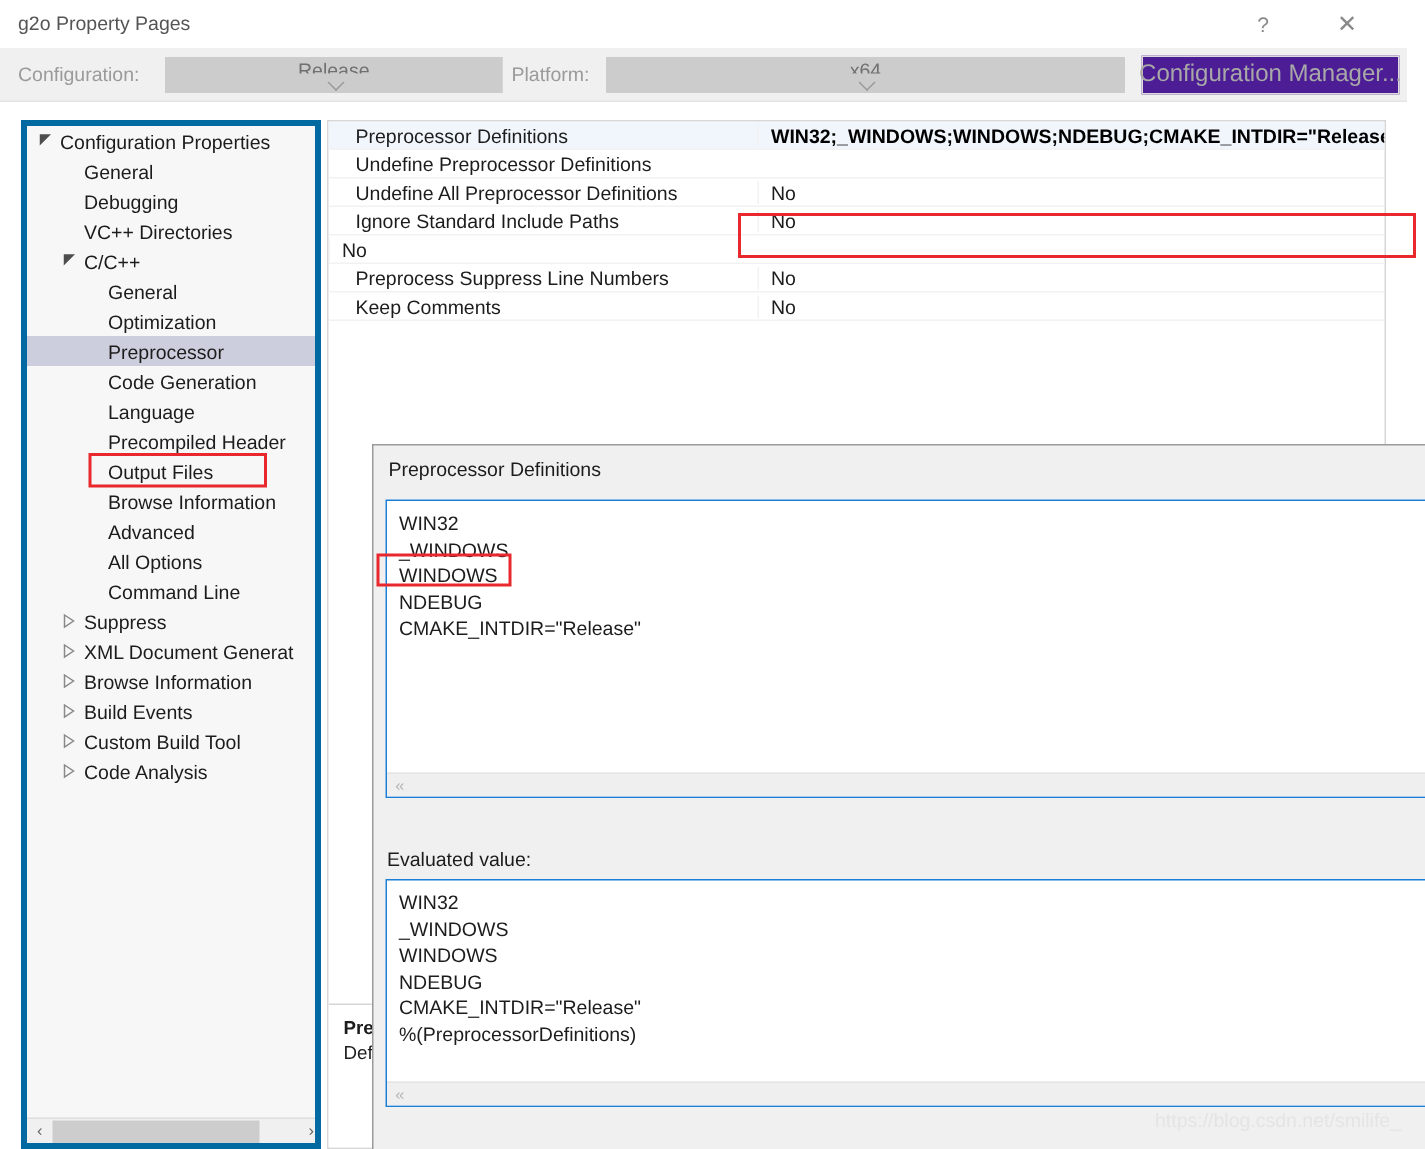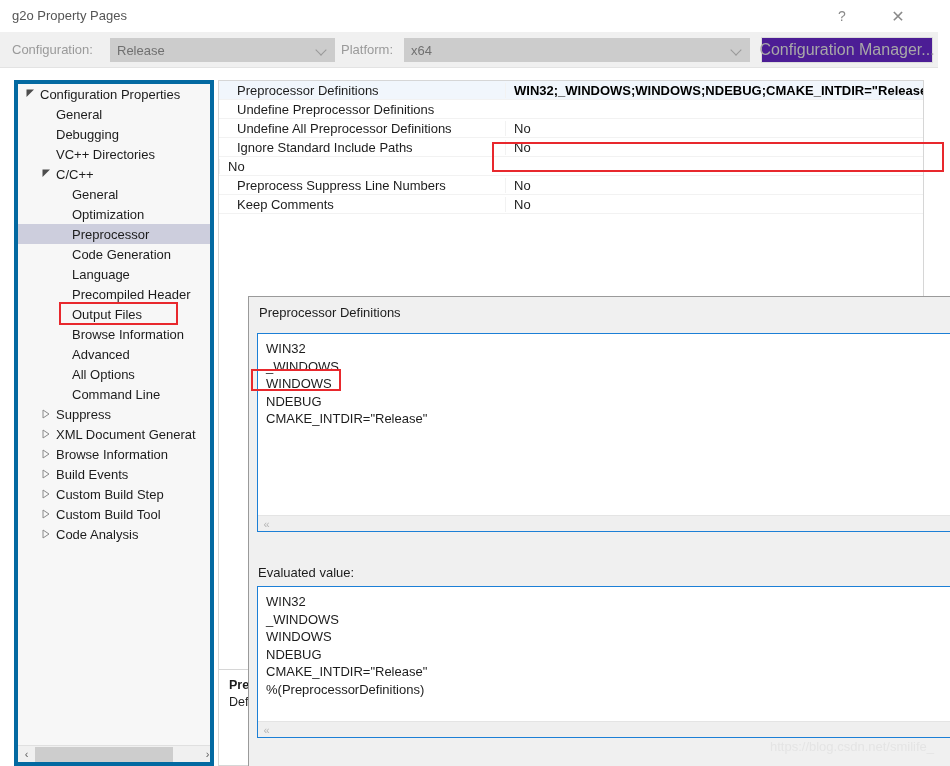--- a/index.html
+++ b/index.html
@@ -53,20 +53,21 @@
   }
   .cfg-combo {
     position: absolute; top: 6px;
     height: 24px;
     background: #cccccc;
     border: 1px solid #cccccc;
     display: flex; align-items: center;
     padding: 0 6px;
     font-size: 13px; color: #707070;
     cursor: default;
+    flex-direction: column;
   }
   .cfg-combo .val { flex: 1; white-space: nowrap; overflow: hidden; }
   .chevron {
     width: 12px; height: 12px; position: relative; flex: none;
     margin-left: 4px;
   }
   .chevron::before {
     content: ""; position: absolute; left: 1px; top: 2px;
     width: 7px; height: 7px;
     border-right: 1.4px solid #999999;
@@ -414,28 +415,20 @@
               </svg>
             </span>
             <span class="tree-label">Build Events</span>
           </div>
           <div class="tree-row" style="padding-left: 22px;">
             <span class="tw">
               <svg class="tw-arrow" viewBox="0 0 9 10">
                 <path d="M1,1 L7,5 L1,9 Z" fill="none" stroke="#8a8a8a" stroke-width="1"></path>
               </svg>
             </span>
-            <span class="tree-label">Custom Build Step</span>
-          </div>
-          <div class="tree-row" style="padding-left: 22px;">
-            <span class="tw">
-              <svg class="tw-arrow" viewBox="0 0 9 10">
-                <path d="M1,1 L7,5 L1,9 Z" fill="none" stroke="#8a8a8a" stroke-width="1"></path>
-              </svg>
-            </span>
             <span class="tree-label">Custom Build Tool</span>
           </div>
           <div class="tree-row" style="padding-left: 22px;">
             <span class="tw">
               <svg class="tw-arrow" viewBox="0 0 9 10">
                 <path d="M1,1 L7,5 L1,9 Z" fill="none" stroke="#8a8a8a" stroke-width="1"></path>
               </svg>
             </span>
             <span class="tree-label">Code Analysis</span>
           </div>

